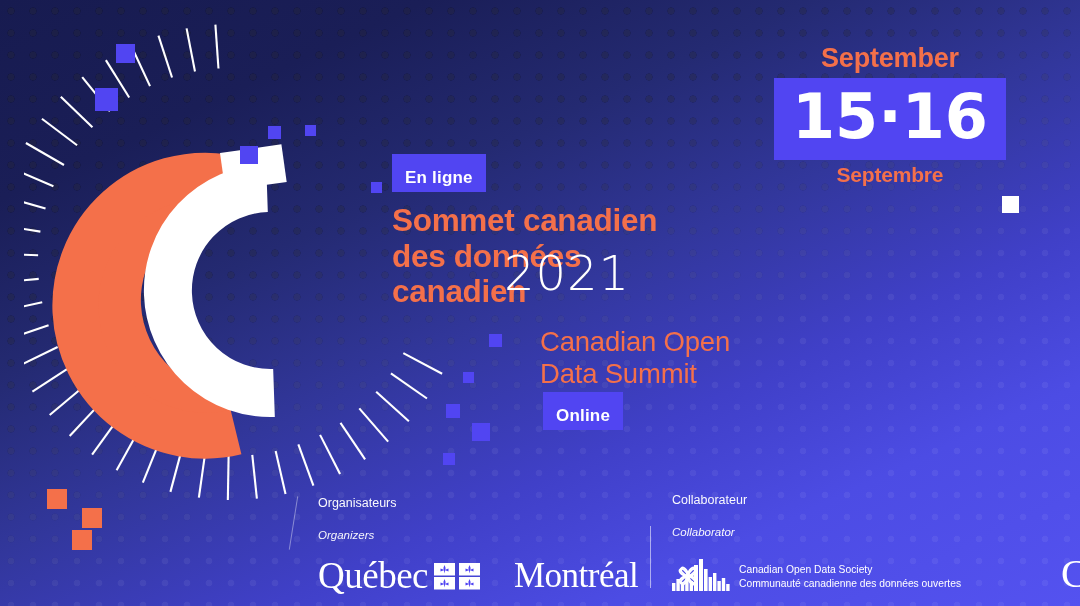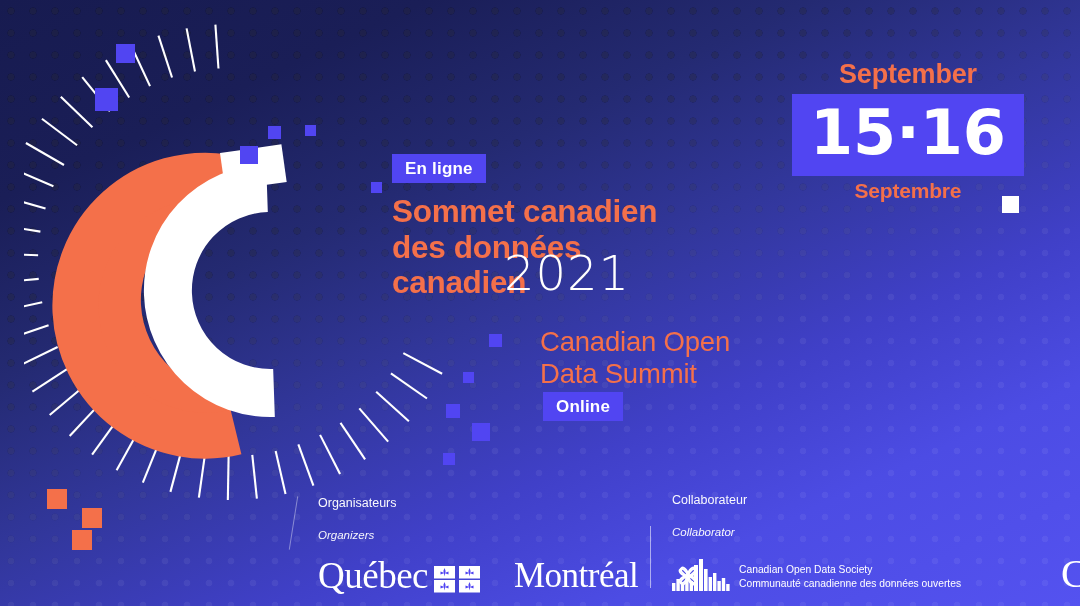--- a/index.html
+++ b/index.html
@@ -49,21 +49,21 @@
   
   .headline { position:absolute; left:392px; top:154px; width:480px; }
 
   .badge {
     display:inline-block;
     background:#5145f2;
     color:#ffffff;
     font-size:17px;
     font-weight:bold;
     letter-spacing:0.2px;
-    padding:6px 13px 6px 13px;
+    padding:15px 13px 6px 13px;
     line-height:1;
   }
 
   .title-fr {
     margin-top:11px;
     color:#f4704a;
     font-size:31.5px;
     font-weight:bold;
     line-height:1.13;
     letter-spacing:-0.3px;
@@ -89,21 +89,21 @@
     line-height:1.15;
     letter-spacing:-0.2px;
   }
 
   .badge-online {
     position:absolute;
     left:543px; top:392px;
   }
 
   
-  .dateblock { position:absolute; right:56px; top:44px; text-align:center;margin-top:16px; }
+  .dateblock { position:absolute; right:74px; top:44px; text-align:center; }
   .date-month {
     color:#f4704a;
     font-size:27px;
     font-weight:bold;
     letter-spacing:-0.2px;
     line-height:1.1;
   }
   .date-days {
     background:#5145f2;
     color:#ffffff;
@@ -388,21 +388,21 @@
 
     <div class="divider-2"></div>
     <div class="divider"></div>
 
     <div class="foot-group" style="left:318px; bottom:12px;">
       <div class="foot-label-fr">Organisateurs</div>
       <div class="foot-label-en">Organizers</div>
 
       <div class="foot-logos">
 
-        <div style="display:flex;align-items:flex-end;">
+        <div style="display:flex;align-items:center;">
           <span class="wordmark-quebec">Québec</span>
           <svg width="48" height="30" viewBox="0 0 48 30" style="margin-left:6px;">
             <rect x="0" y="2" width="21" height="12.5" fill="#ffffff"></rect>
             <rect x="25" y="2" width="21" height="12.5" fill="#ffffff"></rect>
             <rect x="0" y="16" width="21" height="12.5" fill="#ffffff"></rect>
             <rect x="25" y="16" width="21" height="12.5" fill="#ffffff"></rect>
             <g fill="#5145f2">
               <path d="M10.5 4 L11.6 7 L10.5 12.5 L9.4 7 Z"></path>
               <path d="M6.5 7.5 L10.5 9 L6.5 10.5 Z"></path>
               <path d="M14.5 7.5 L10.5 9 L14.5 10.5 Z"></path>

